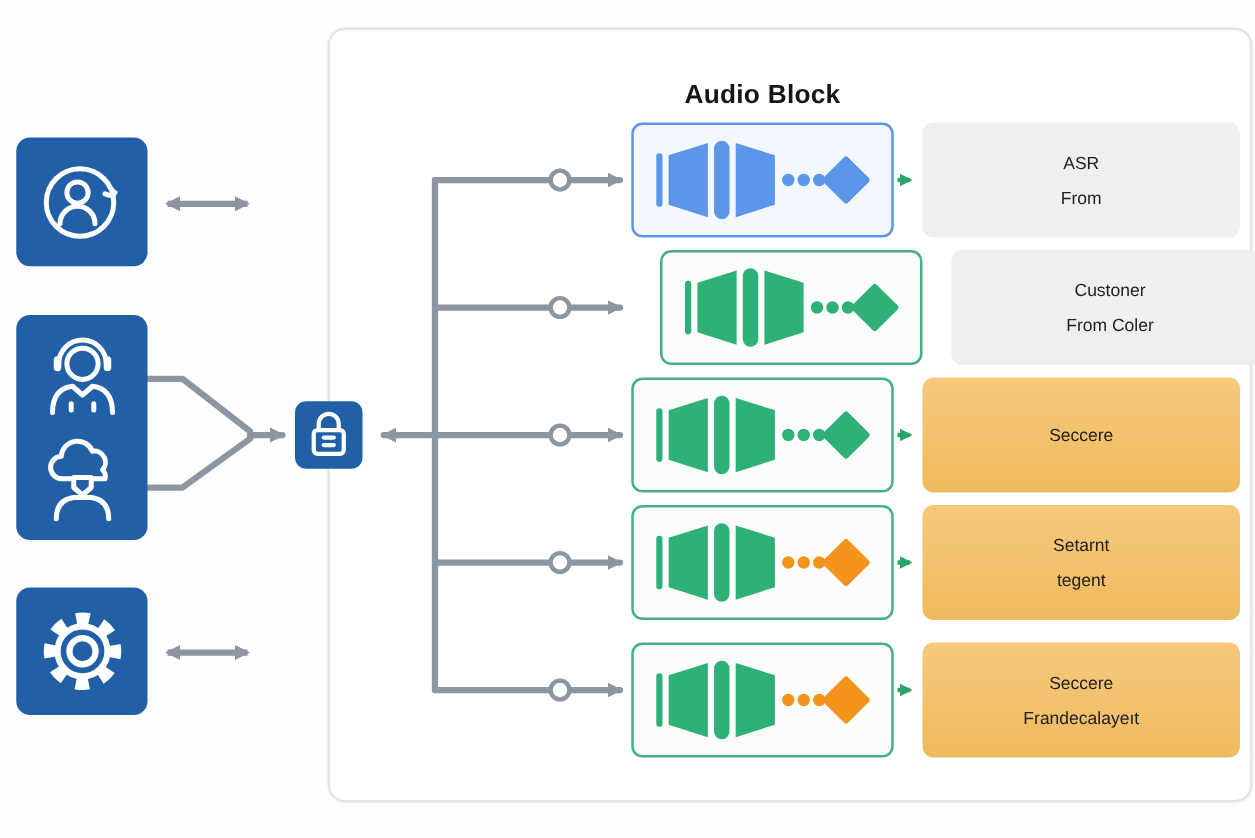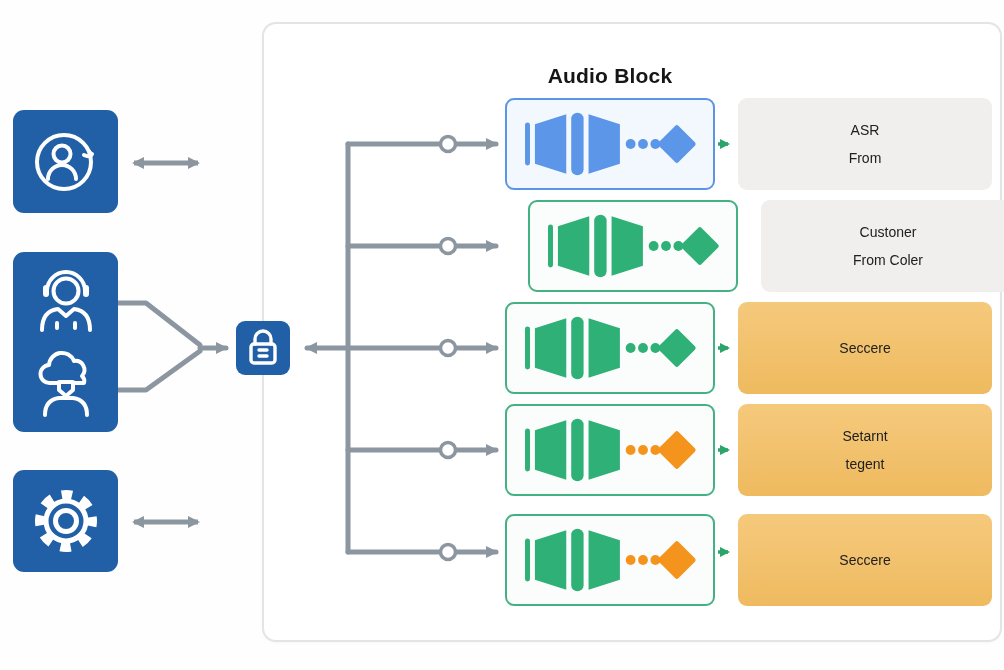--- a/index.html
+++ b/index.html
@@ -177,20 +177,21 @@
   </div>
   <div class="label-box r3 label-orange">
     <div>Seccere</div>
   </div>
   <div class="label-box r4 label-orange">
     <div>Setarnt</div>
     <div>tegent</div>
   </div>
   <div class="label-box r5 label-orange">
     <div>Seccere</div>
+    <div>Frandecalayeıt</div>
   </div>
 
   <div class="node node-user">
     <svg width="78" height="78" viewBox="-39 -39 78 78" fill="none" stroke="#ffffff" stroke-width="4" stroke-linecap="round">
       <circle cx="-2" cy="0" r="27"></circle>
       <circle cx="-4" cy="-8" r="8.5"></circle>
       <path d="M-18,17 a14,14 0 0 1 28,0"></path>
       <path d="M18,-7 q6,3 8,-1"></path>
       <path d="M24,-12 l3,4 l-5,2" fill="#ffffff" stroke-width="1"></path>
     </svg>

